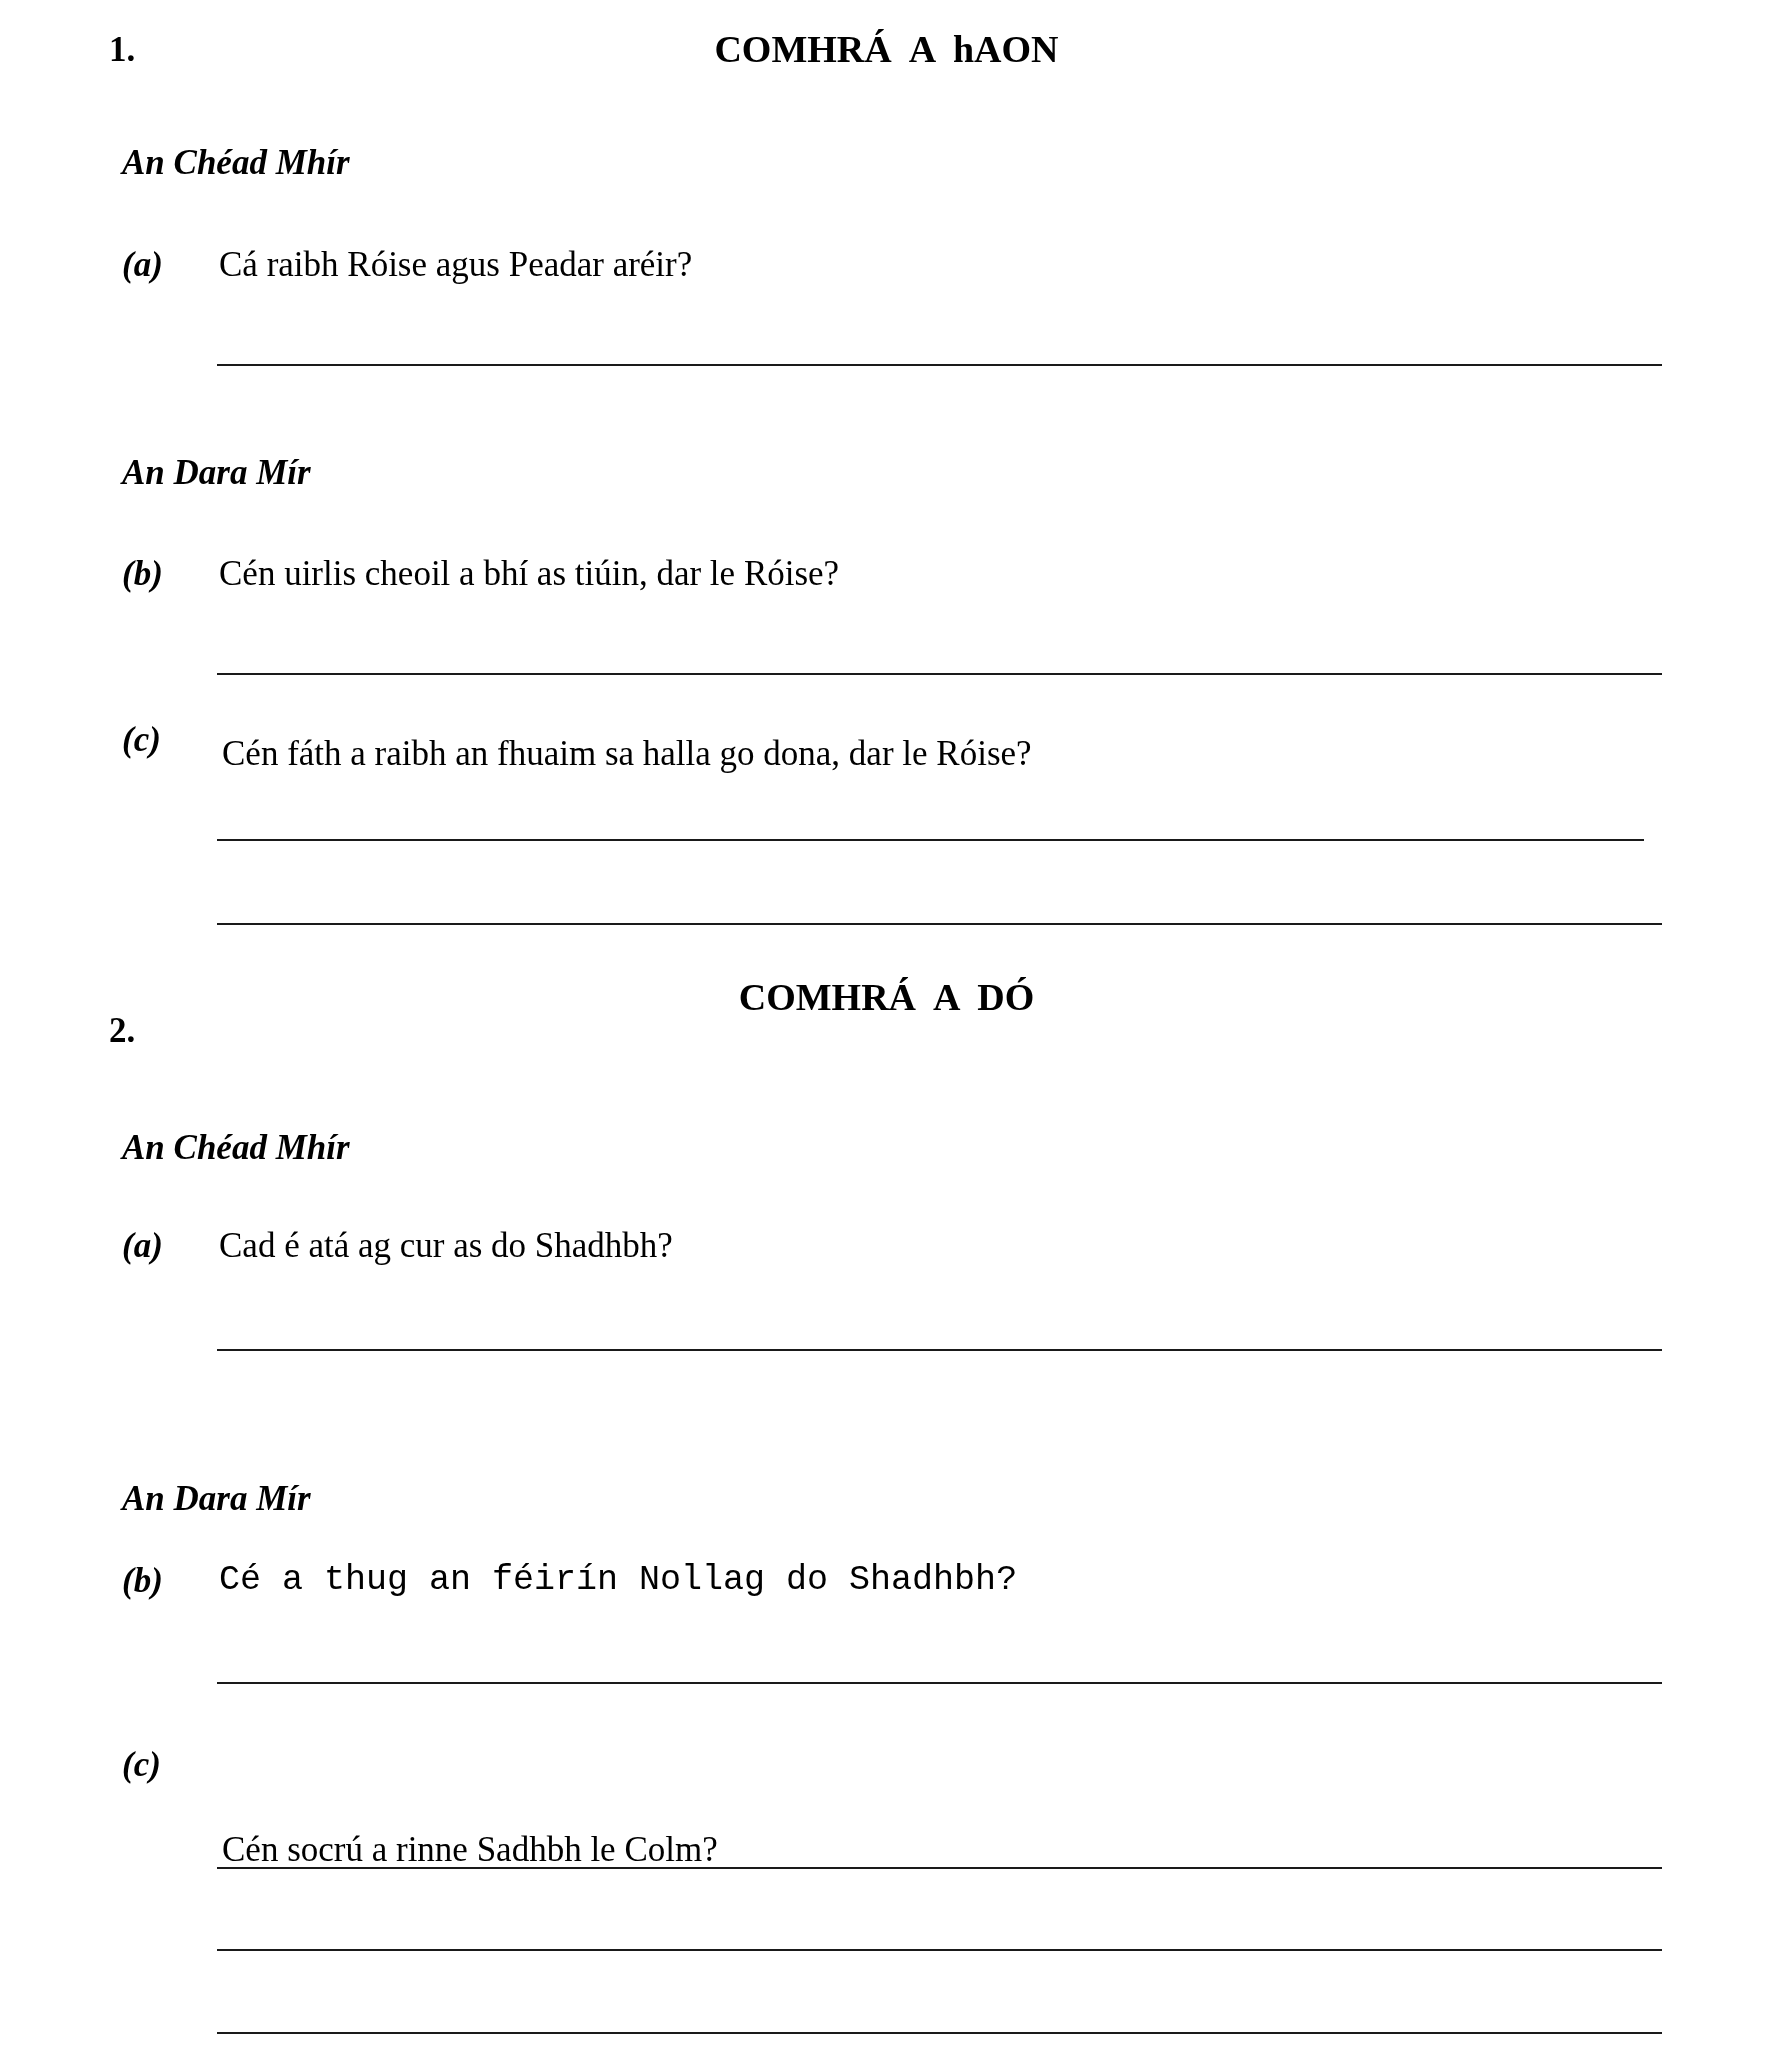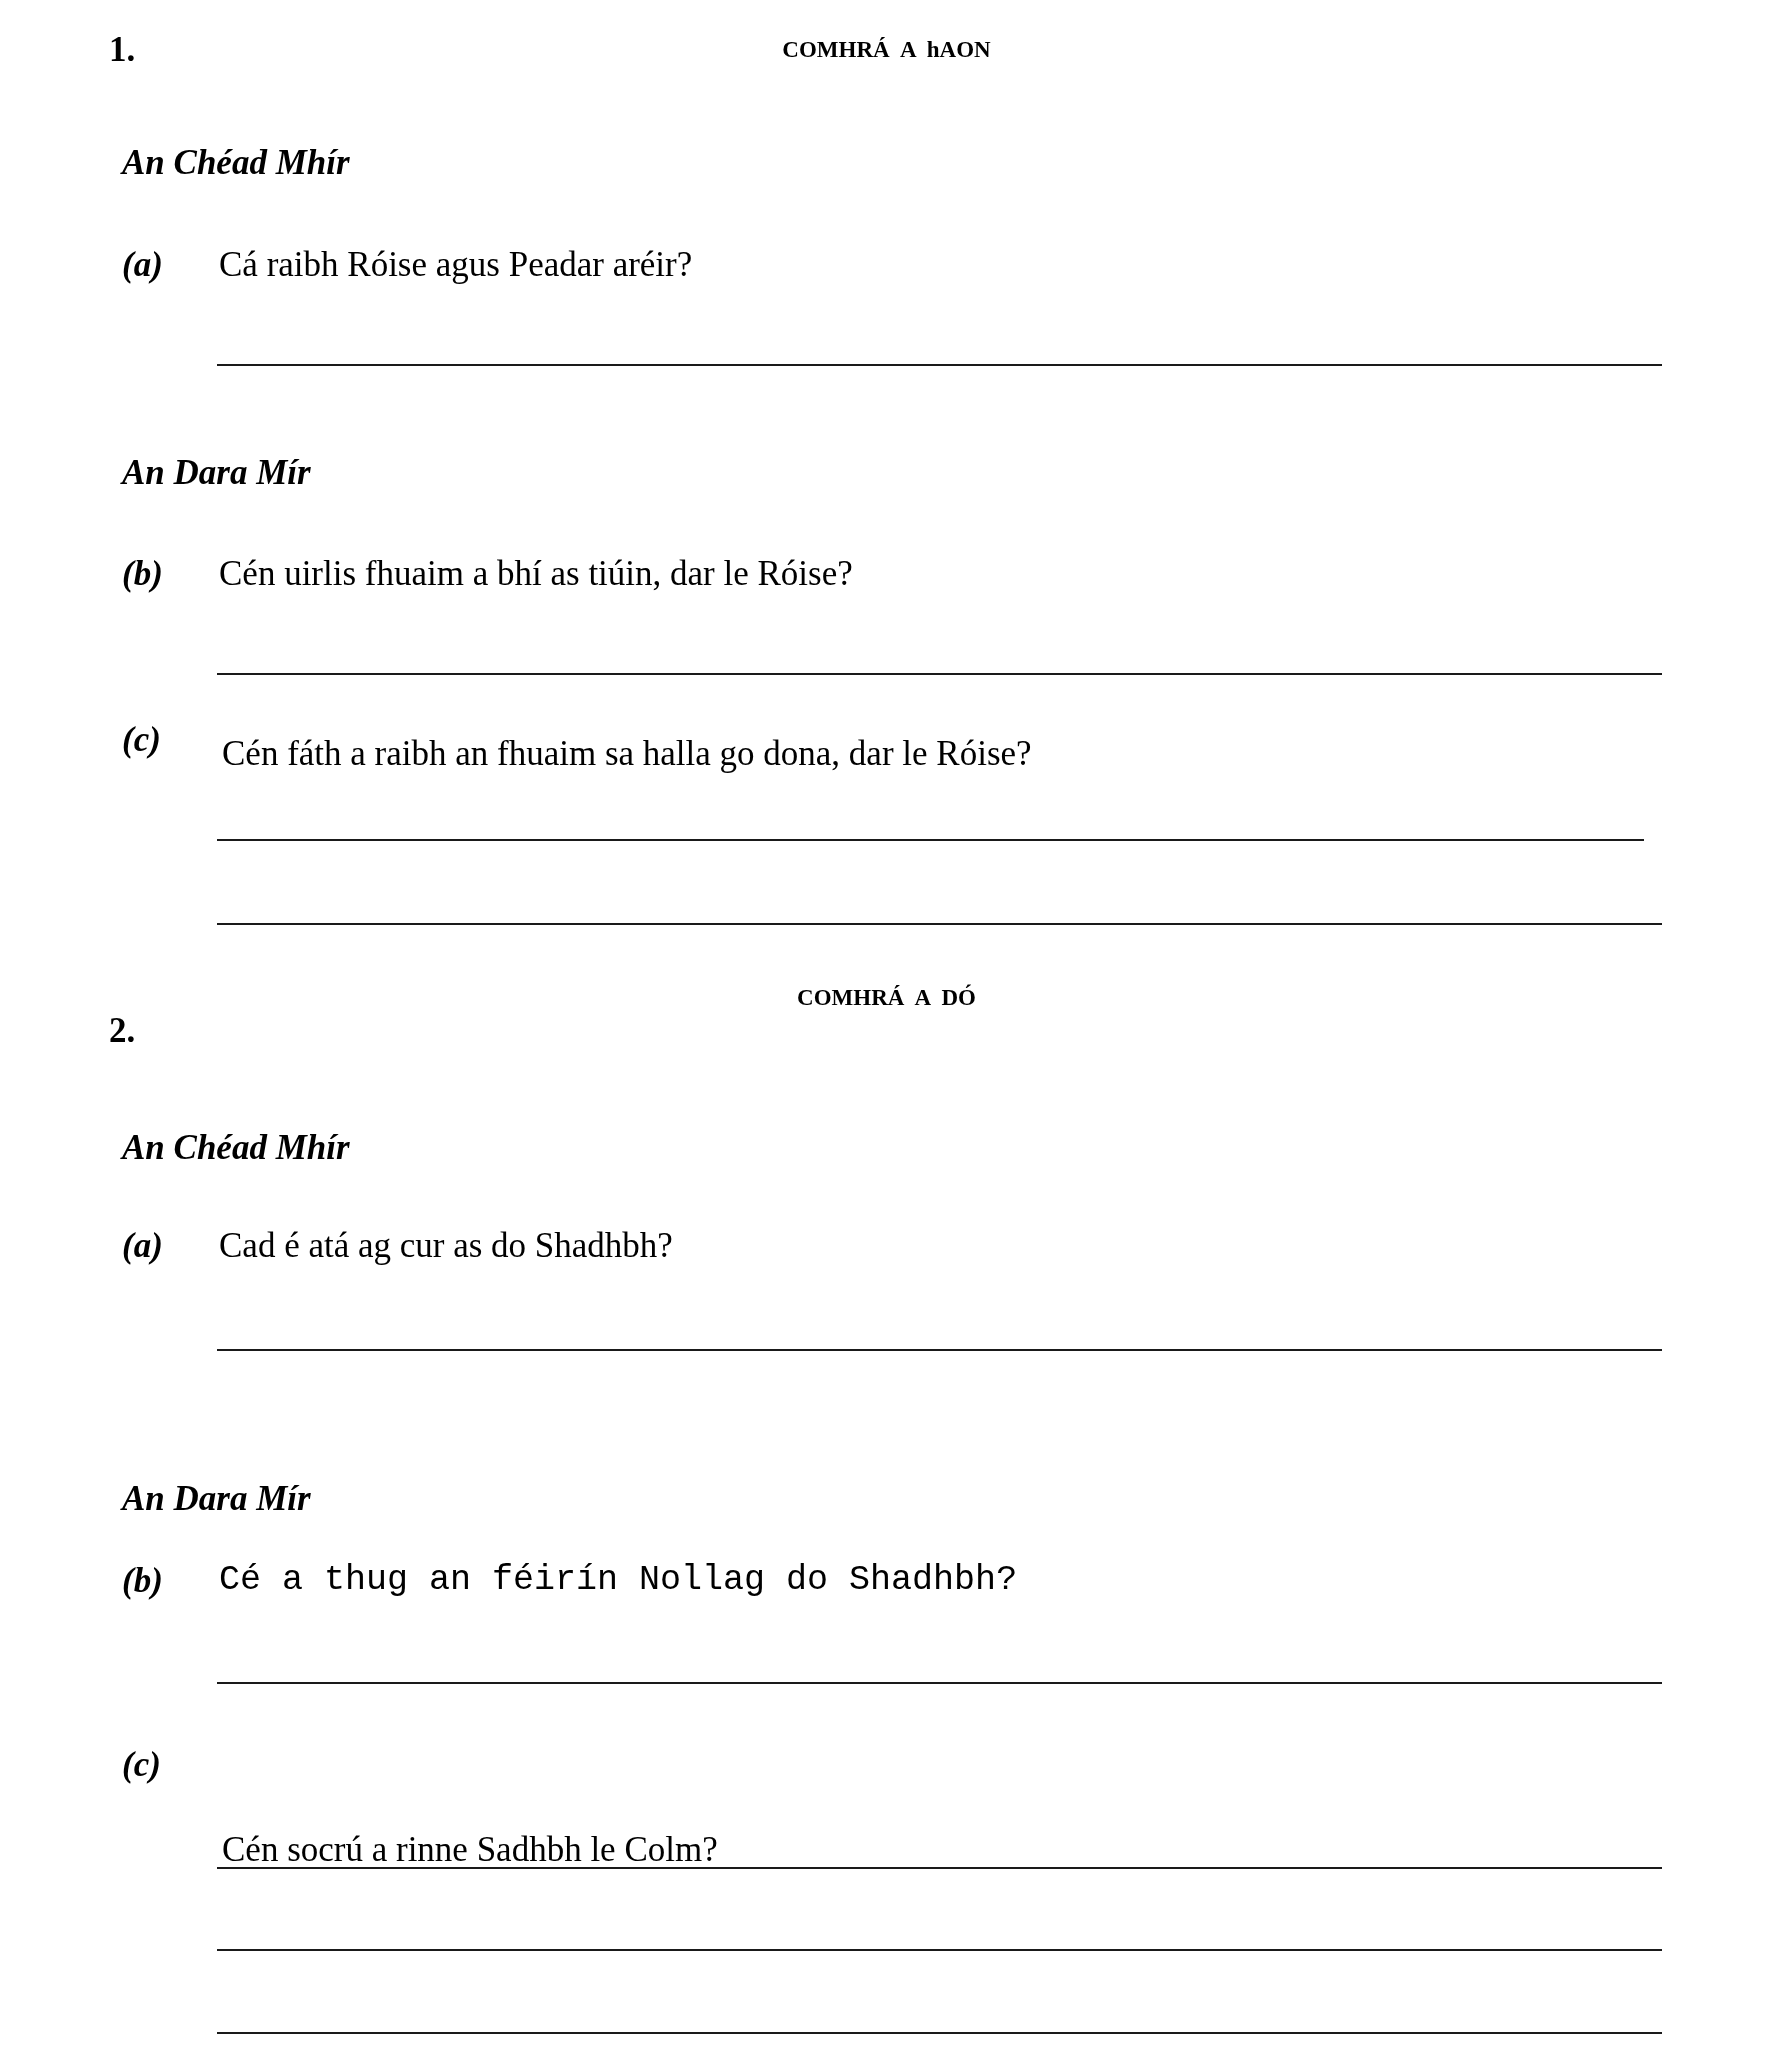--- a/index.html
+++ b/index.html
@@ -20,21 +20,21 @@
     font-size: 35px;
     line-height: 35px;
     white-space: nowrap;
   }
   .b { font-weight: bold; }
   .title {
     position: absolute;
     left: 0;
     width: 1773px;
     text-align: center;
-    font-size: 23px;
+    font-size: 38px;
     line-height: 35px;
     font-weight: bold;
     white-space: pre;
   }
   .num { left: 109px; }
   .label { left: 122px; font-style: italic; }
   .q { left: 219px; }
   .qc { left: 222px; }
   .rule {
     position: absolute;
@@ -55,21 +55,21 @@
   <div>
     <div class="t b label" style="top:247px;">(a)</div>
     <div class="t q" style="top:247px;">Cá raibh Róise agus Peadar aréir?</div>
     <div class="rule" style="top:364px; width:1445px;"></div>
   </div>
 
   <div class="t b label" style="top:455px;">An Dara Mír</div>
 
   <div>
     <div class="t b label" style="top:556px;">(b)</div>
-    <div class="t q" style="top:556px;">Cén uirlis fhuaim a bhí as tiúin, dar le Róise?</div>
+    <div class="t q" style="top:556px;">Cén uirlis cheoil a bhí as tiúin, dar le Róise?</div>
     <div class="rule" style="top:673px; width:1445px;"></div>
   </div>
 
   <div>
     <div class="t b label" style="top:722px;">(c)</div>
     <div class="t qc" style="top:736px;">Cén fáth a raibh an fhuaim sa halla go dona, dar le Róise?</div>
     <div class="rule" style="top:839px; width:1427px;"></div>
     <div class="rule" style="top:923px; width:1445px;"></div>
   </div>
 </div>

